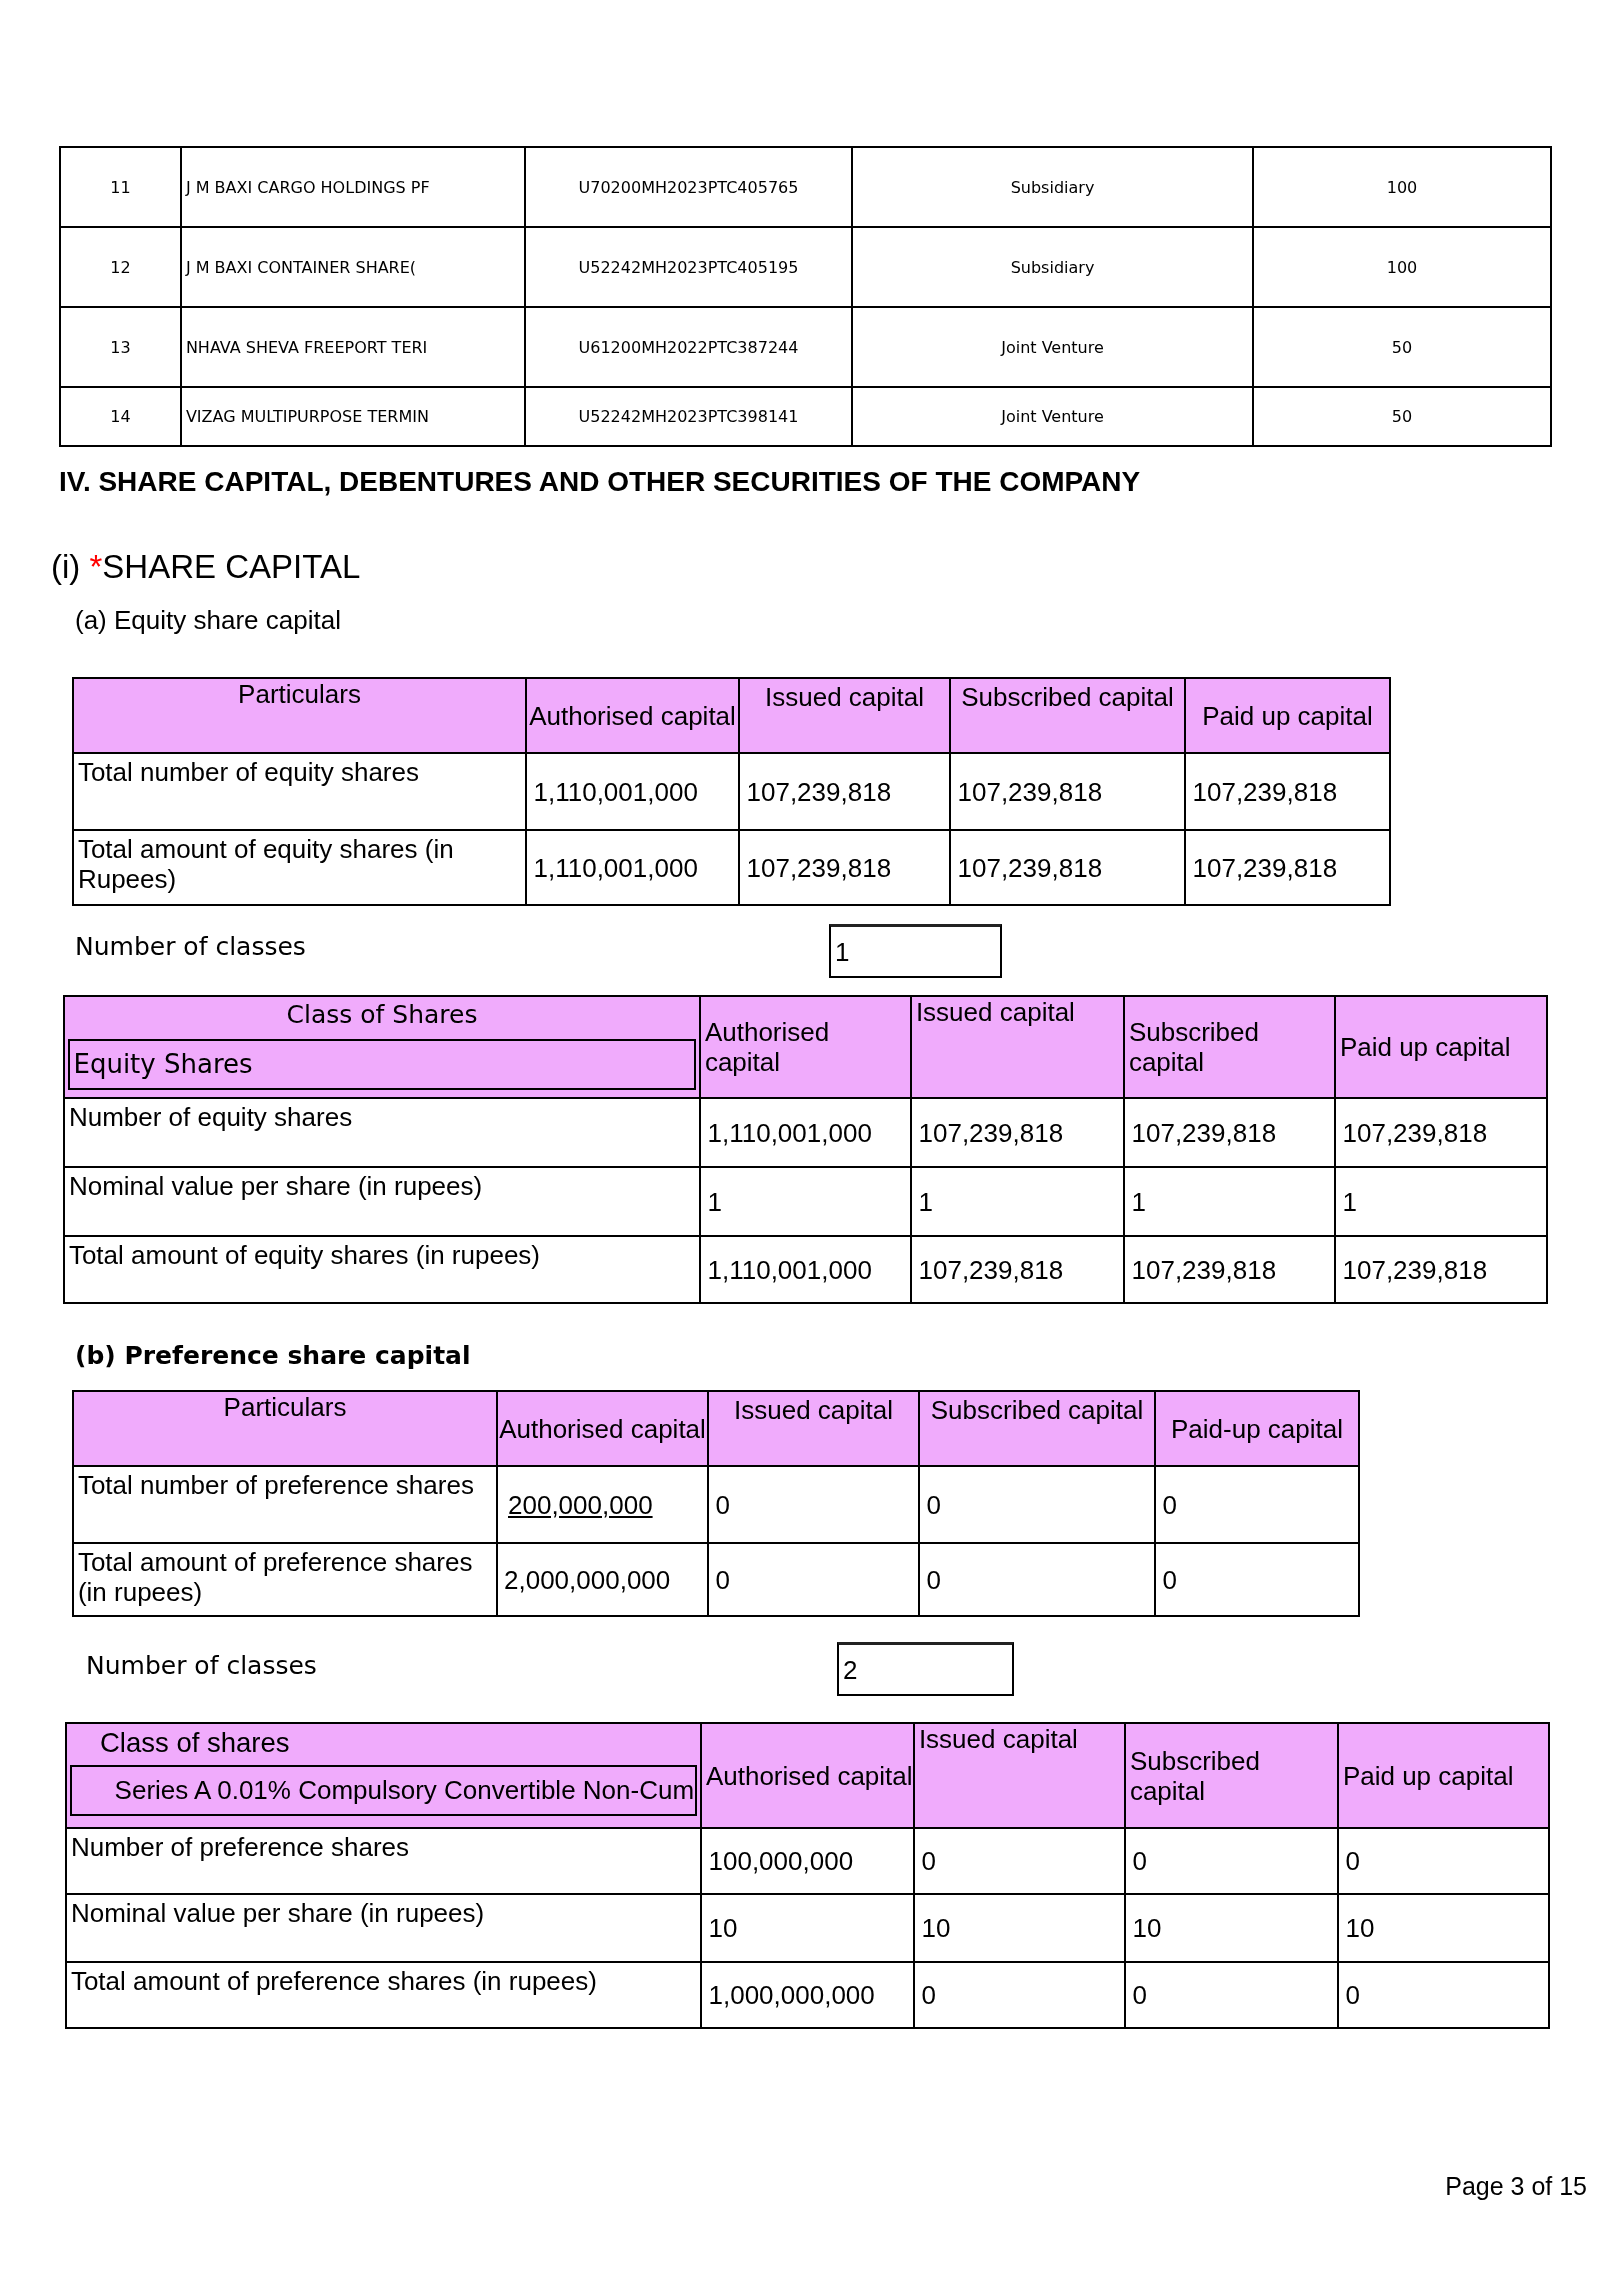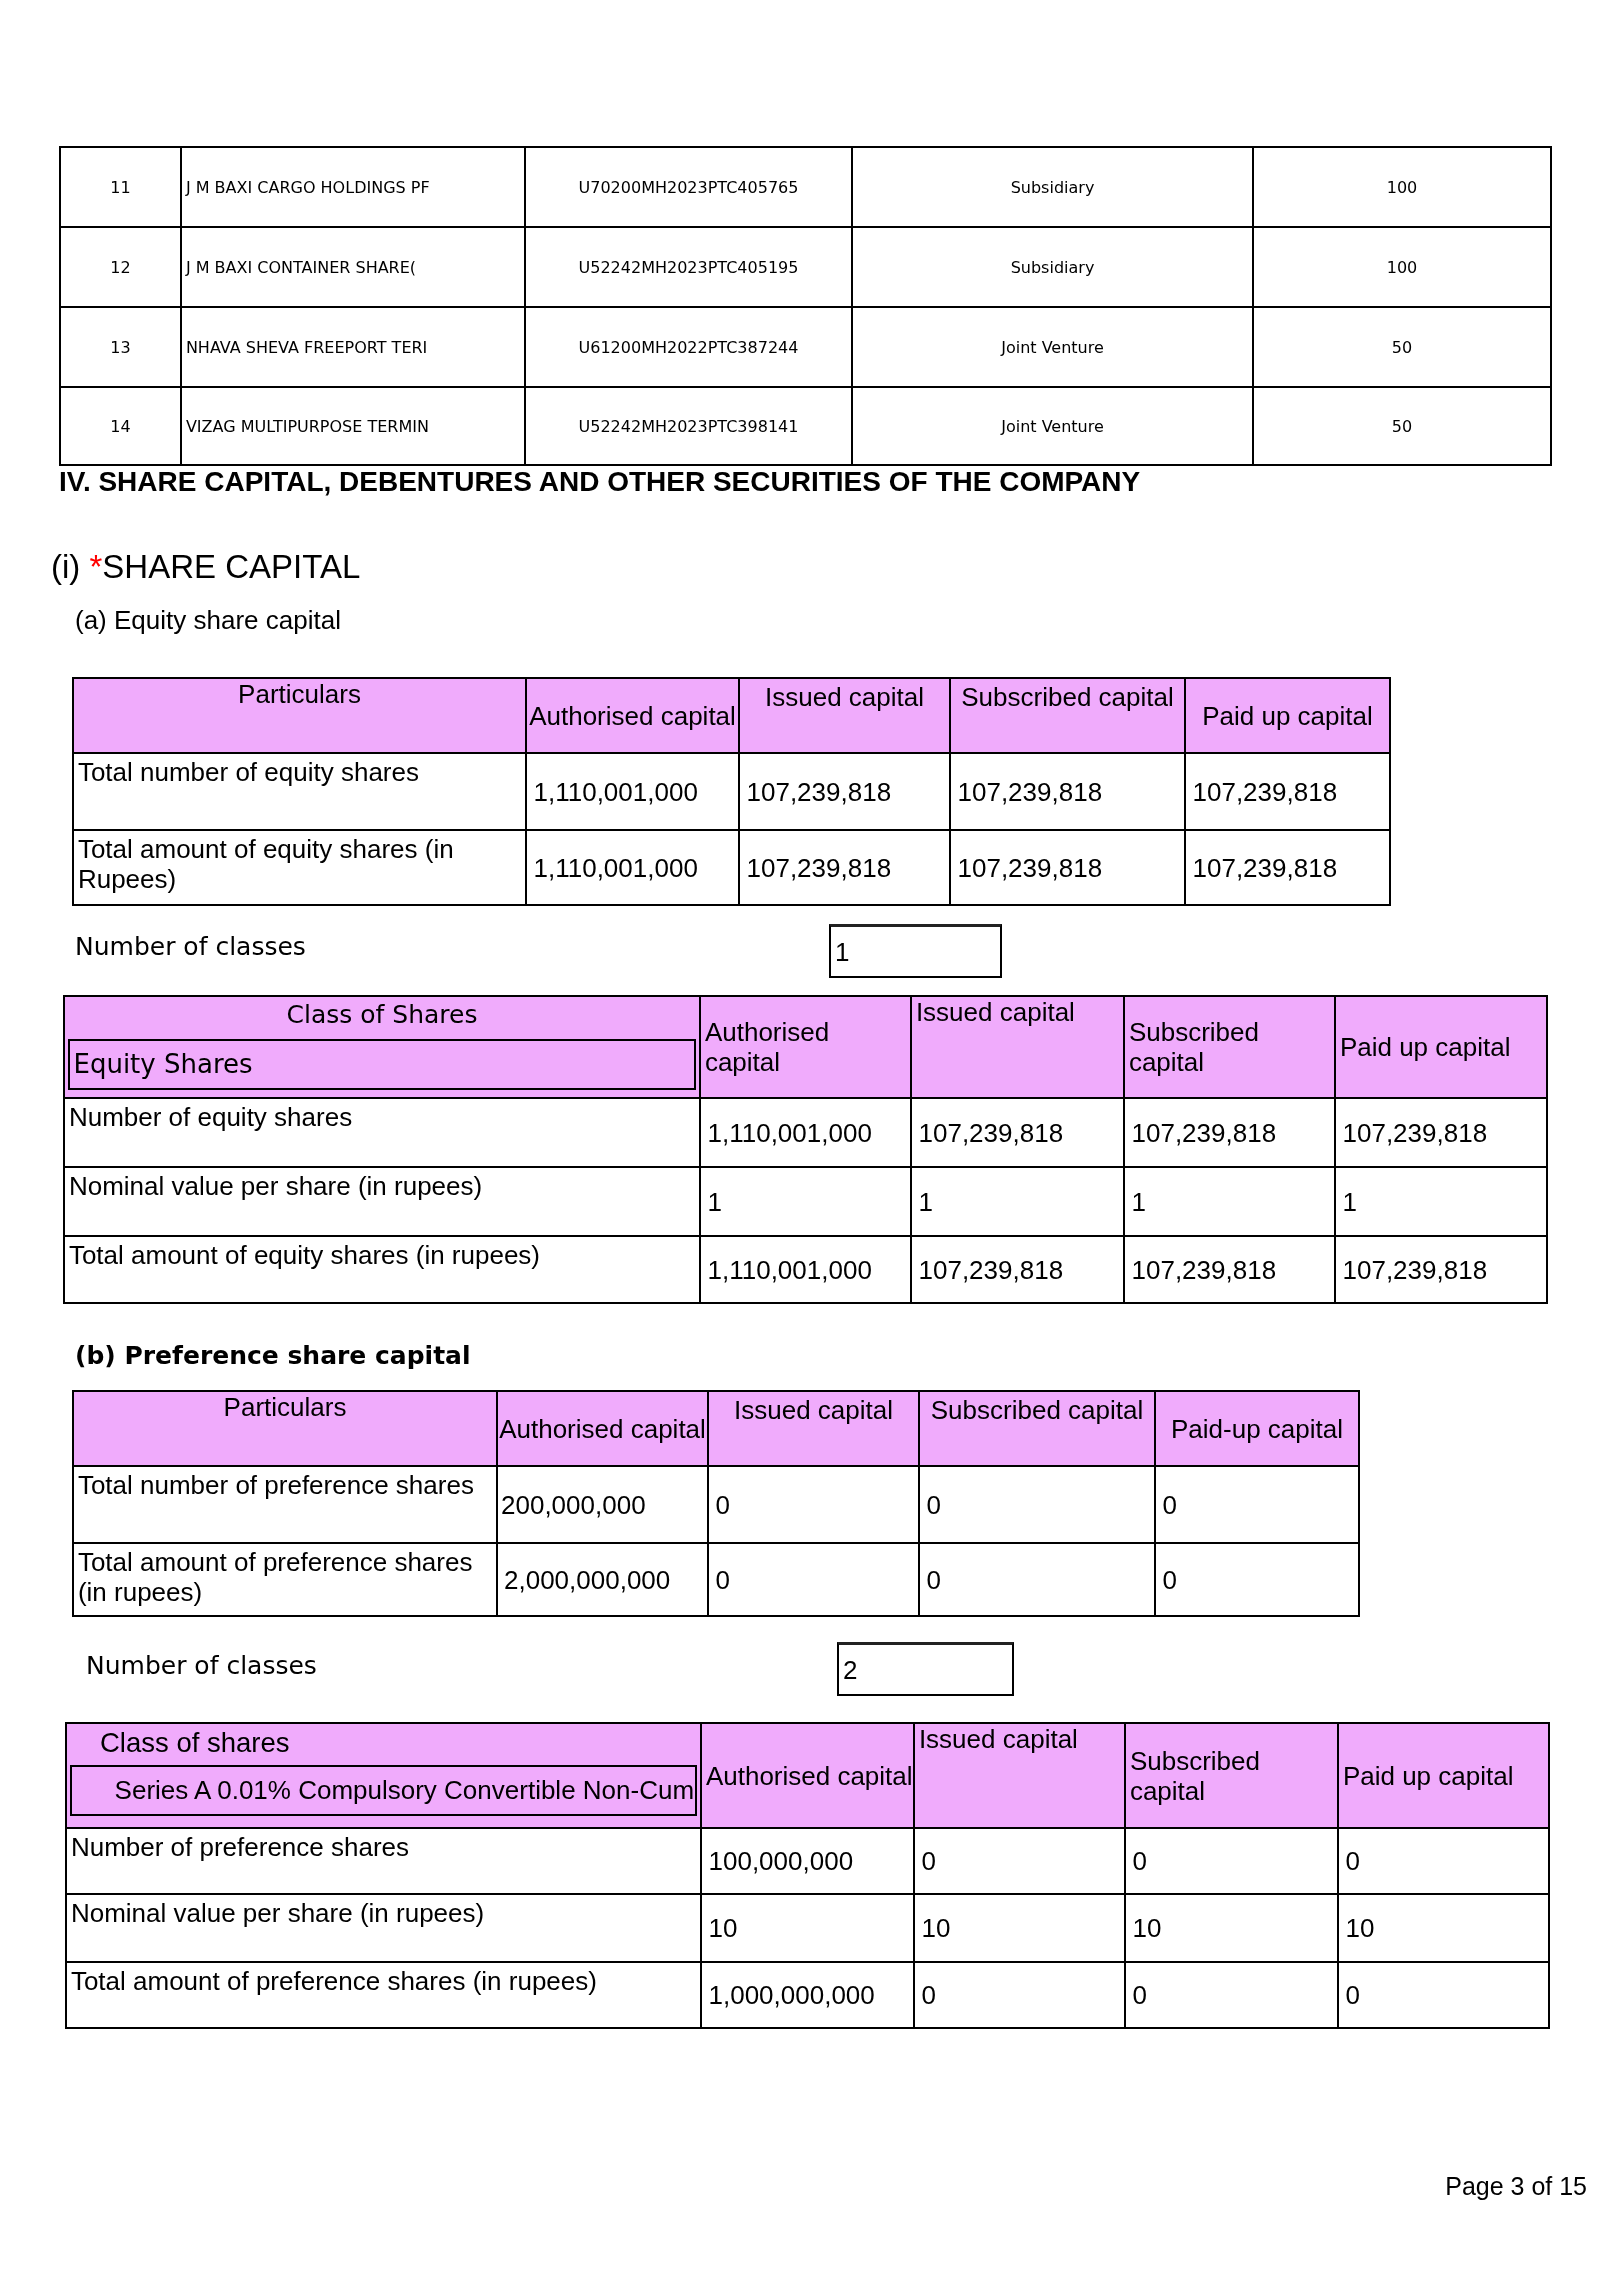--- a/index.html
+++ b/index.html
@@ -47,21 +47,21 @@
     <td class="c">Subsidiary</td>
     <td class="c">100</td>
   </tr>
   <tr style="height:80px">
     <td class="c">13</td>
     <td class="l">NHAVA SHEVA FREEPORT TERI</td>
     <td class="c">U61200MH2022PTC387244</td>
     <td class="c">Joint Venture</td>
     <td class="c">50</td>
   </tr>
-  <tr style="height:78px">
+  <tr style="height:59px">
     <td class="c">14</td>
     <td class="l">VIZAG MULTIPURPOSE TERMIN</td>
     <td class="c">U52242MH2023PTC398141</td>
     <td class="c">Joint Venture</td>
     <td class="c">50</td>
   </tr>
 </tbody>
   </table>
 
 <div class="abs" style="left:59px;top:466px;font-size:28px;font-weight:bold;white-space:nowrap;">IV. SHARE CAPITAL, DEBENTURES AND OTHER SECURITIES OF THE COMPANY</div>
@@ -164,21 +164,21 @@
   <tbody>
       <tr class="hdr" style="height:75px">
     <th class="hc" style="vertical-align:top;">Particulars</th>
     <th class="hc">Authorised capital</th>
     <th class="hc" style="vertical-align:top;padding-top:2.6px;">Issued capital</th>
     <th class="hc" style="vertical-align:top;padding-top:2.6px;">Subscribed capital</th>
     <th class="hc">Paid-up capital</th>
   </tr>
   <tr style="height:77px">
     <td class="lbl">Total number of preference shares</td>
-    <td class="val" style="padding-left:3px;">200,000,000</td>
+    <td class="val" style="padding-left:10px;text-decoration:underline;">200,000,000</td>
     <td class="val">0</td>
     <td class="val">0</td>
     <td class="val">0</td>
   </tr>
   <tr style="height:73px">
     <td class="lbl">Total amount of preference shares (in rupees)</td>
     <td class="val" style="padding-left:6px;">2,000,000,000</td>
     <td class="val">0</td>
     <td class="val">0</td>
     <td class="val">0</td>

